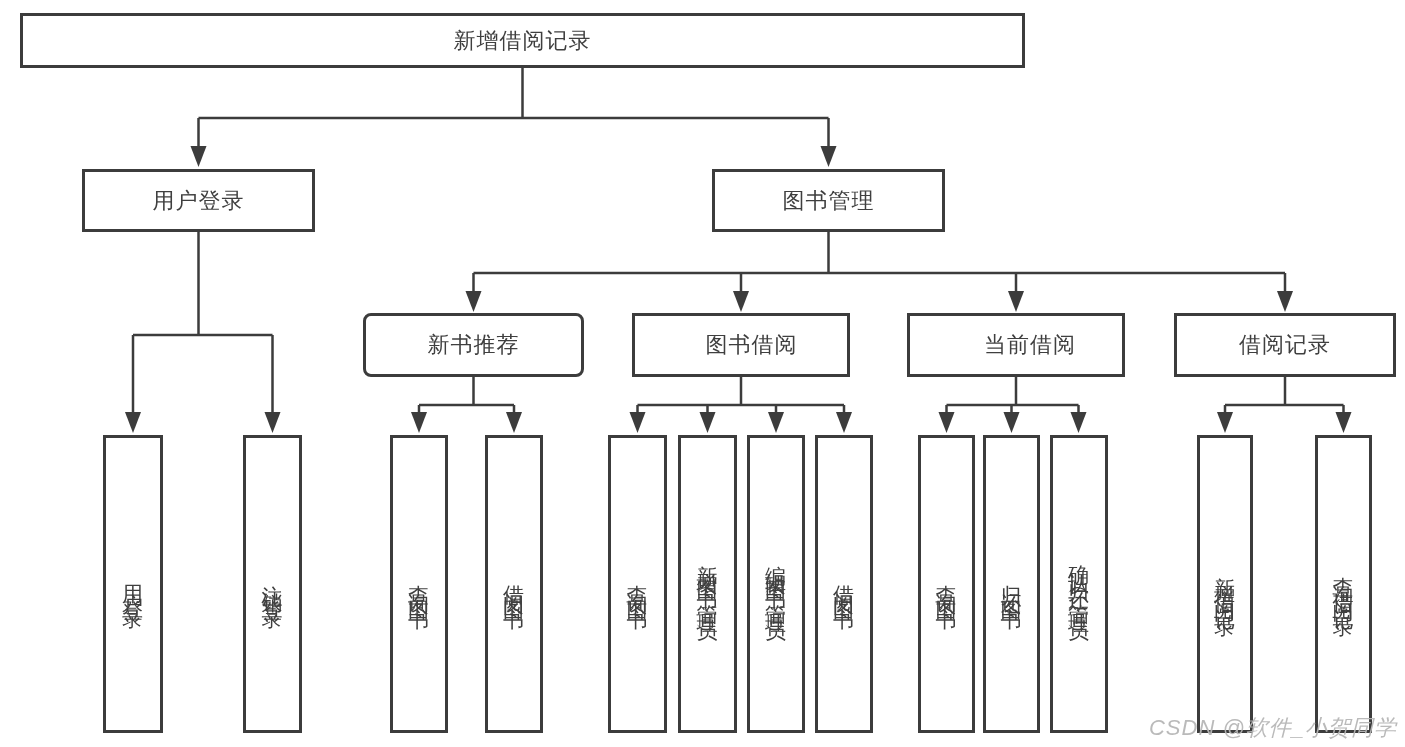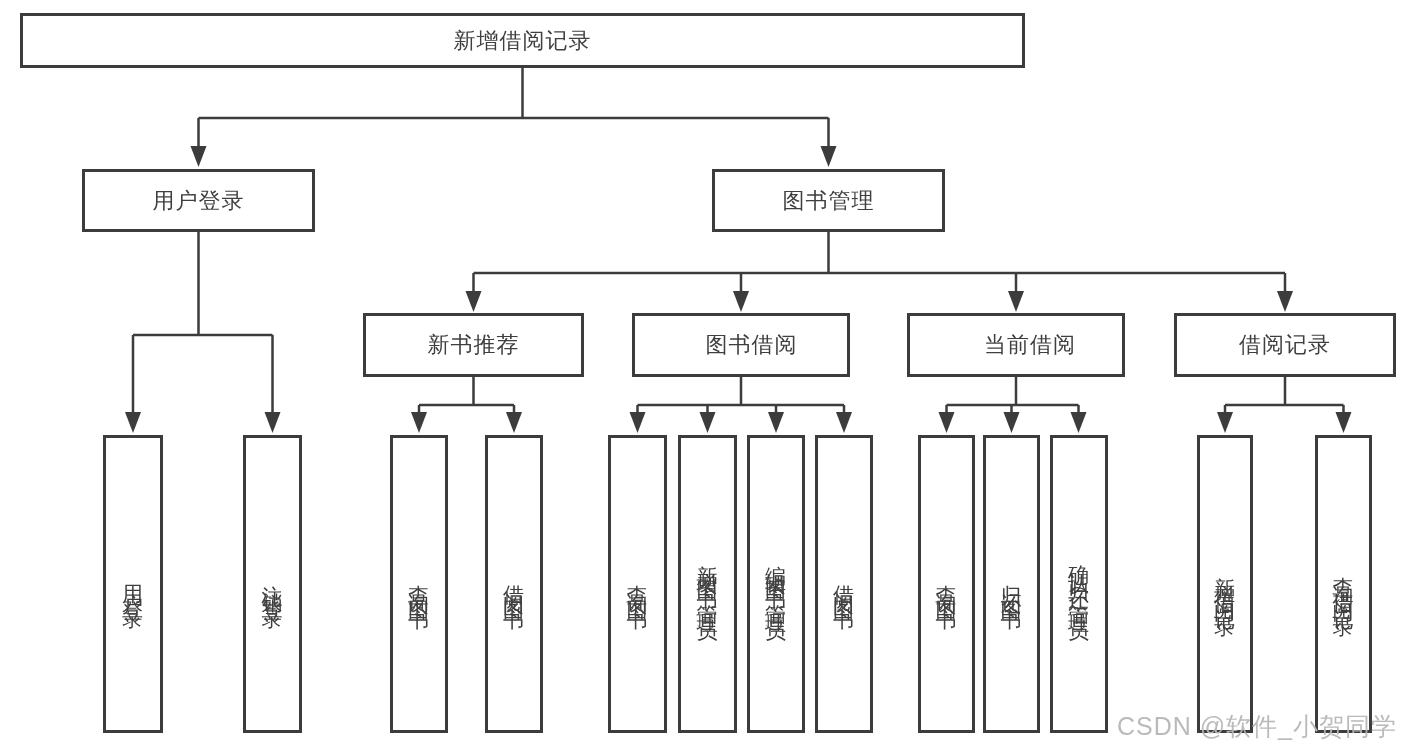--- a/index.html
+++ b/index.html
@@ -37,25 +37,26 @@
     writing-mode: vertical-rl;
     text-orientation: mixed;
     font-size: 21px;
     letter-spacing: 8px;
     line-height: 1;
   }
   .watermark {
     position: absolute;
     right: 8px;
     bottom: 4px;
-    font-size: 25px;
+    font-size: 22px;
     letter-spacing: 1px;
     color: rgba(182, 182, 182, 0.95);
     z-index: 2;
     white-space: nowrap;
+    font-style: italic;
   }
 </style>
 </head>
 <body>
 
 <div class="stage">
 
   <svg class="connectors" width="1405" height="747" viewBox="0 0 1405 747" xmlns="http://www.w3.org/2000/svg">
     <g stroke="#3c3c3c" stroke-width="2.5" fill="none">
 
@@ -97,21 +98,21 @@
       <polygon points="1217,412 1233,412 1225,433"></polygon>
       <polygon points="1335.5,412 1351.5,412 1343.5,433"></polygon>
     </g>
   </svg>
 
   <div class="box h" style="left:20px; top:13px; width:1005px; height:55px;">新增借阅记录</div>
 
   <div class="box h" style="left:82px; top:169px; width:233px; height:63px;">用户登录</div>
   <div class="box h" style="left:712px; top:169px; width:233px; height:63px;">图书管理</div>
 
-  <div class="box h" style="left:363px; top:313px; width:221px; height:64px;">新书推荐</div>
+  <div class="box h" style="left:363px; top:313px; width:221px; height:64px;border-radius:8px;">新书推荐</div>
   <div class="box h" style="left:632px; top:313px; width:218px; height:64px;padding-left:21px;">图书借阅</div>
   <div class="box h" style="left:907px; top:313px; width:218px; height:64px;padding-left:28px;">当前借阅</div>
   <div class="box h" style="left:1174px; top:313px; width:222px; height:64px;">借阅记录</div>
 
   <div class="box v" style="left:103px; top:435px; width:60px; height:298px;">用户登录</div>
   <div class="box v" style="left:243px; top:435px; width:59px; height:298px;">注销登录</div>
 
   <div class="box v" style="left:390px; top:435px; width:58px; height:298px;">查询图书</div>
   <div class="box v" style="left:485px; top:435px; width:58px; height:298px;">借阅图书</div>
 

